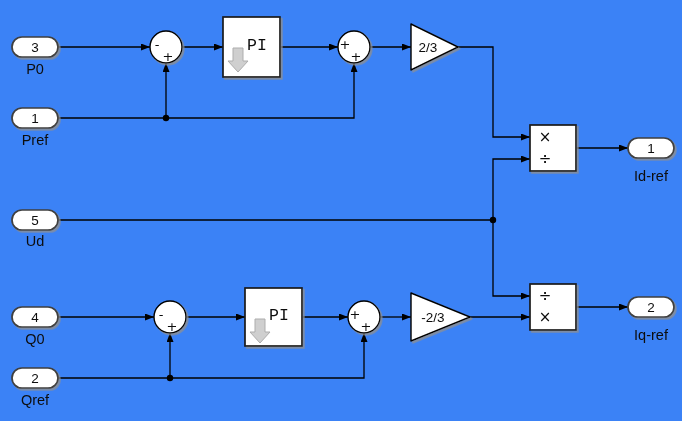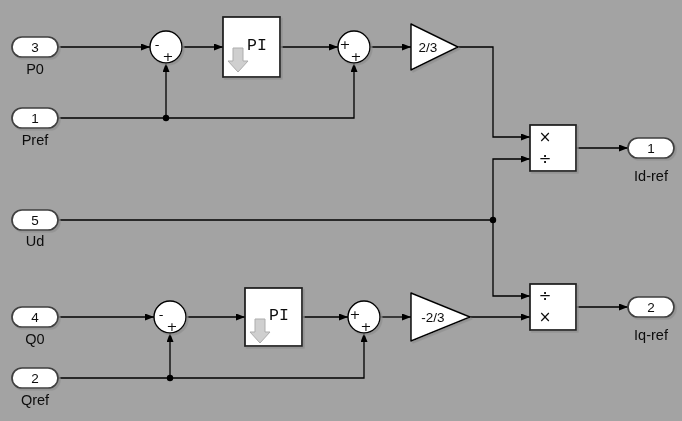--- a/index.html
+++ b/index.html
@@ -1,16 +1,16 @@
 <!DOCTYPE html>
 <html><head>
 <meta charset="utf-8">
 <style>
   html,body{margin:0;padding:0;background:#ffffff;}
-  .stage{width:682px;height:421px;position:relative;background:#a3a3a3;overflow:hidden;}
+  .stage{width:682px;height:421px;position:relative;background:#3b82f6;overflow:hidden;}
   svg{display:block;}
   .wire{stroke:#000000;stroke-width:1.3;fill:none;}
   .blockrect{stroke:#1c1c1c;stroke-width:1.7;fill:#ffffff;}
   .sumcircle{stroke:#000000;stroke-width:1.4;fill:#ffffff;}
   .tri{stroke:#000000;stroke-width:1.4;fill:#ffffff;stroke-linejoin:round;}
   .portoval{stroke:#3f3f3f;stroke-width:1.7;fill:#ffffff;}
   text{fill:#0d0d0d;}
   .lbl{font:14.5px "Liberation Sans",sans-serif;text-anchor:middle;}
   .pnum{font:13.5px "Liberation Sans",sans-serif;text-anchor:middle;dominant-baseline:central;}
   .pit{font:16.5px "Liberation Mono",monospace;text-anchor:middle;dominant-baseline:central;}

